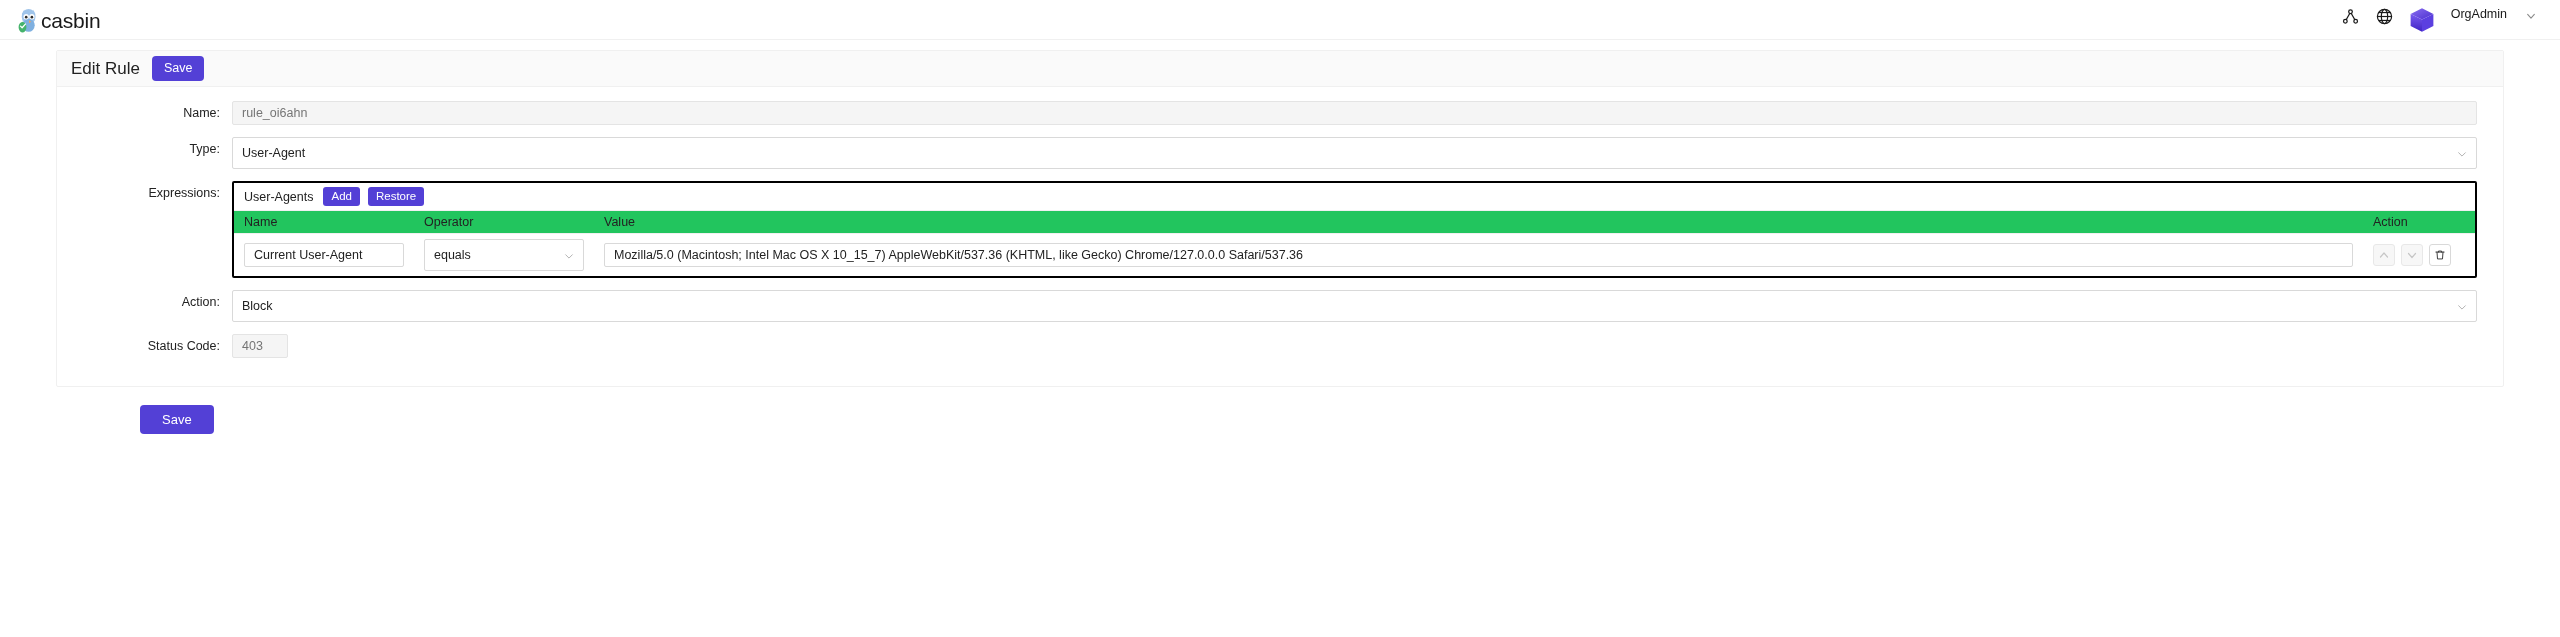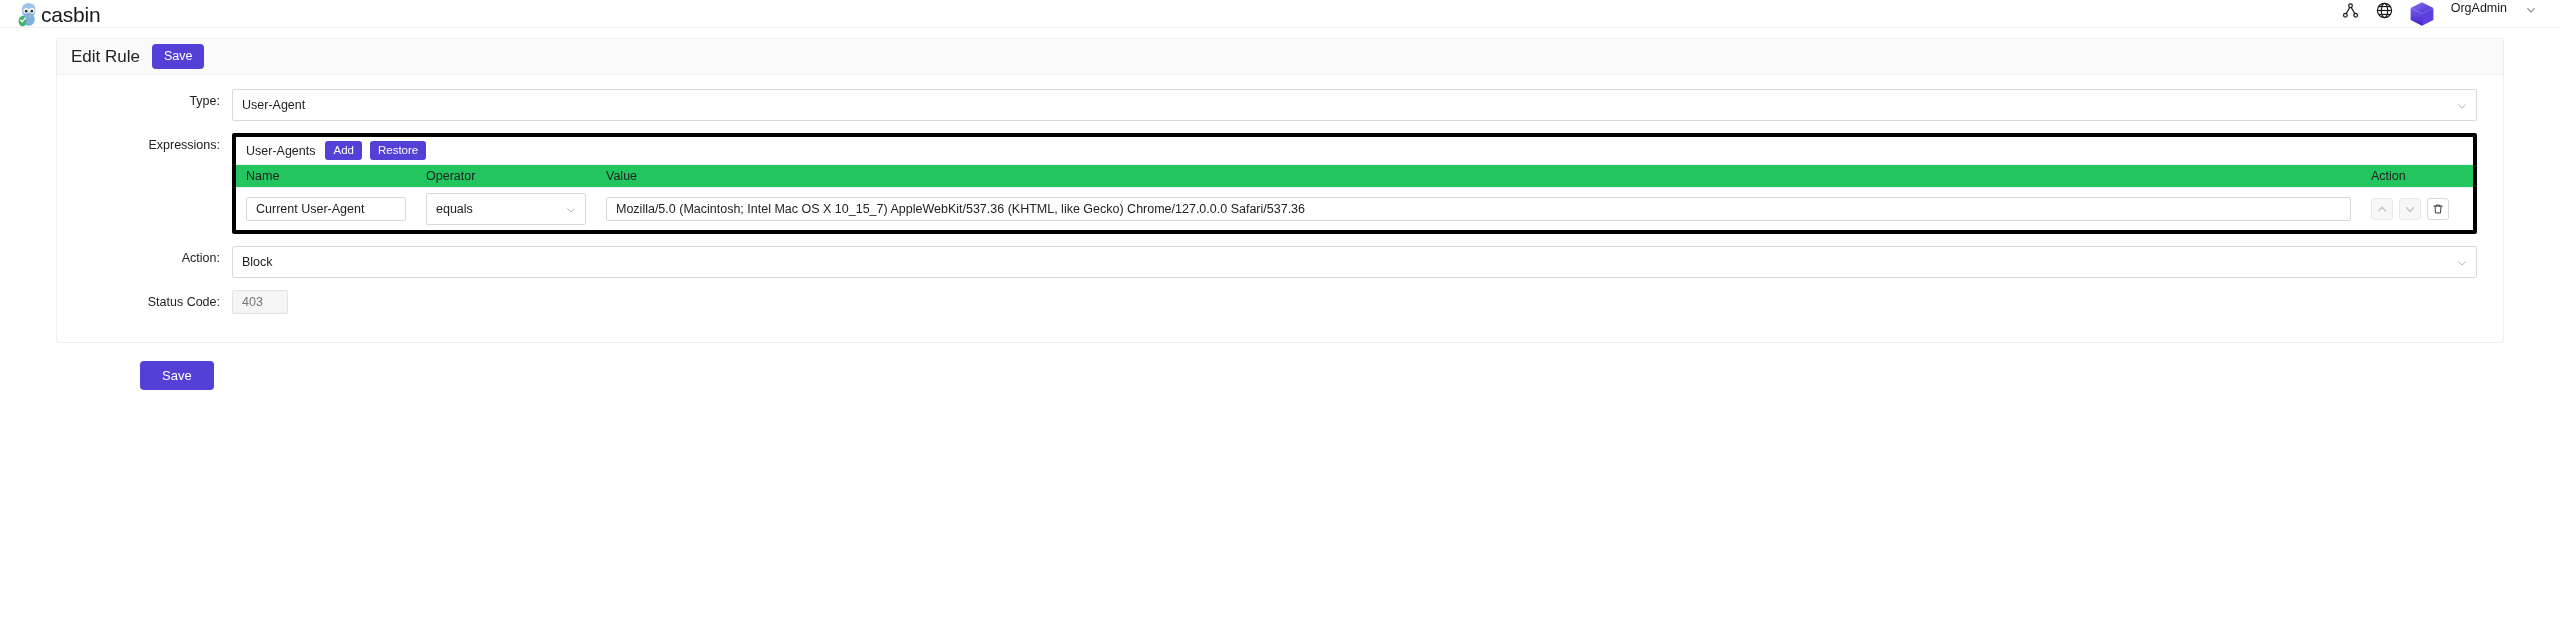--- a/index.html
+++ b/index.html
@@ -8,21 +8,21 @@
     width: 2560px; height: 637px;
     background: #ffffff;
     font-family: "Liberation Sans", sans-serif;
     overflow: hidden;
   }
   body { position: relative; }
 
   
   .header {
     position: relative;
-    height: 28px;
+    height: 40px;
     background: #ffffff;
     display: flex;
     align-items: center;
     padding: 0 24px 0 14px;
     border-bottom: 1px solid #f0f0f0;
   }
   .brand {
     display: flex;
     align-items: center;
     height: 40px;
@@ -173,21 +173,21 @@
   .select .sel-arrow {
     position: absolute;
     right: 9px; top: 50%;
     transform: translateY(-50%);
     color: #b4b4b4;
     width: 10px; height: 10px;
   }
 
   
   .expr-panel {
-    border: 4px solid #000000;
+    border: 2px solid #000000;
     border-radius: 2px;
     background: #ffffff;
   }
   .expr-head {
     height: 28px;
     display: flex;
     align-items: center;
     gap: 8px;
     padding: 0 10px;
     border-bottom: 1px solid #f0f0f0;
@@ -336,20 +336,26 @@
 
   <div class="card">
 
     <div class="card-head">
       <span class="card-title">Edit Rule</span>
       <button class="btn-primary">Save</button>
     </div>
 
     <div class="card-body">
 
+      <div class="row">
+        <div class="row-label">Name:</div>
+        <div class="row-field">
+          <input class="inp disabled" disabled="" type="text" placeholder="rule_oi6ahn" style="">
+        </div>
+      </div>
 
       <div class="row">
         <div class="row-label">Type:</div>
         <div class="row-field">
           <div class="select">
             <span>User-Agent</span>
             <span class="sel-arrow">
               <svg viewBox="0 0 12 12" width="10" height="10" fill="none" stroke="#b4b4b4" stroke-width="1.2" stroke-linecap="round" stroke-linejoin="round">
                 <polyline points="2,4.5 6,8.5 10,4.5"></polyline>
               </svg>

